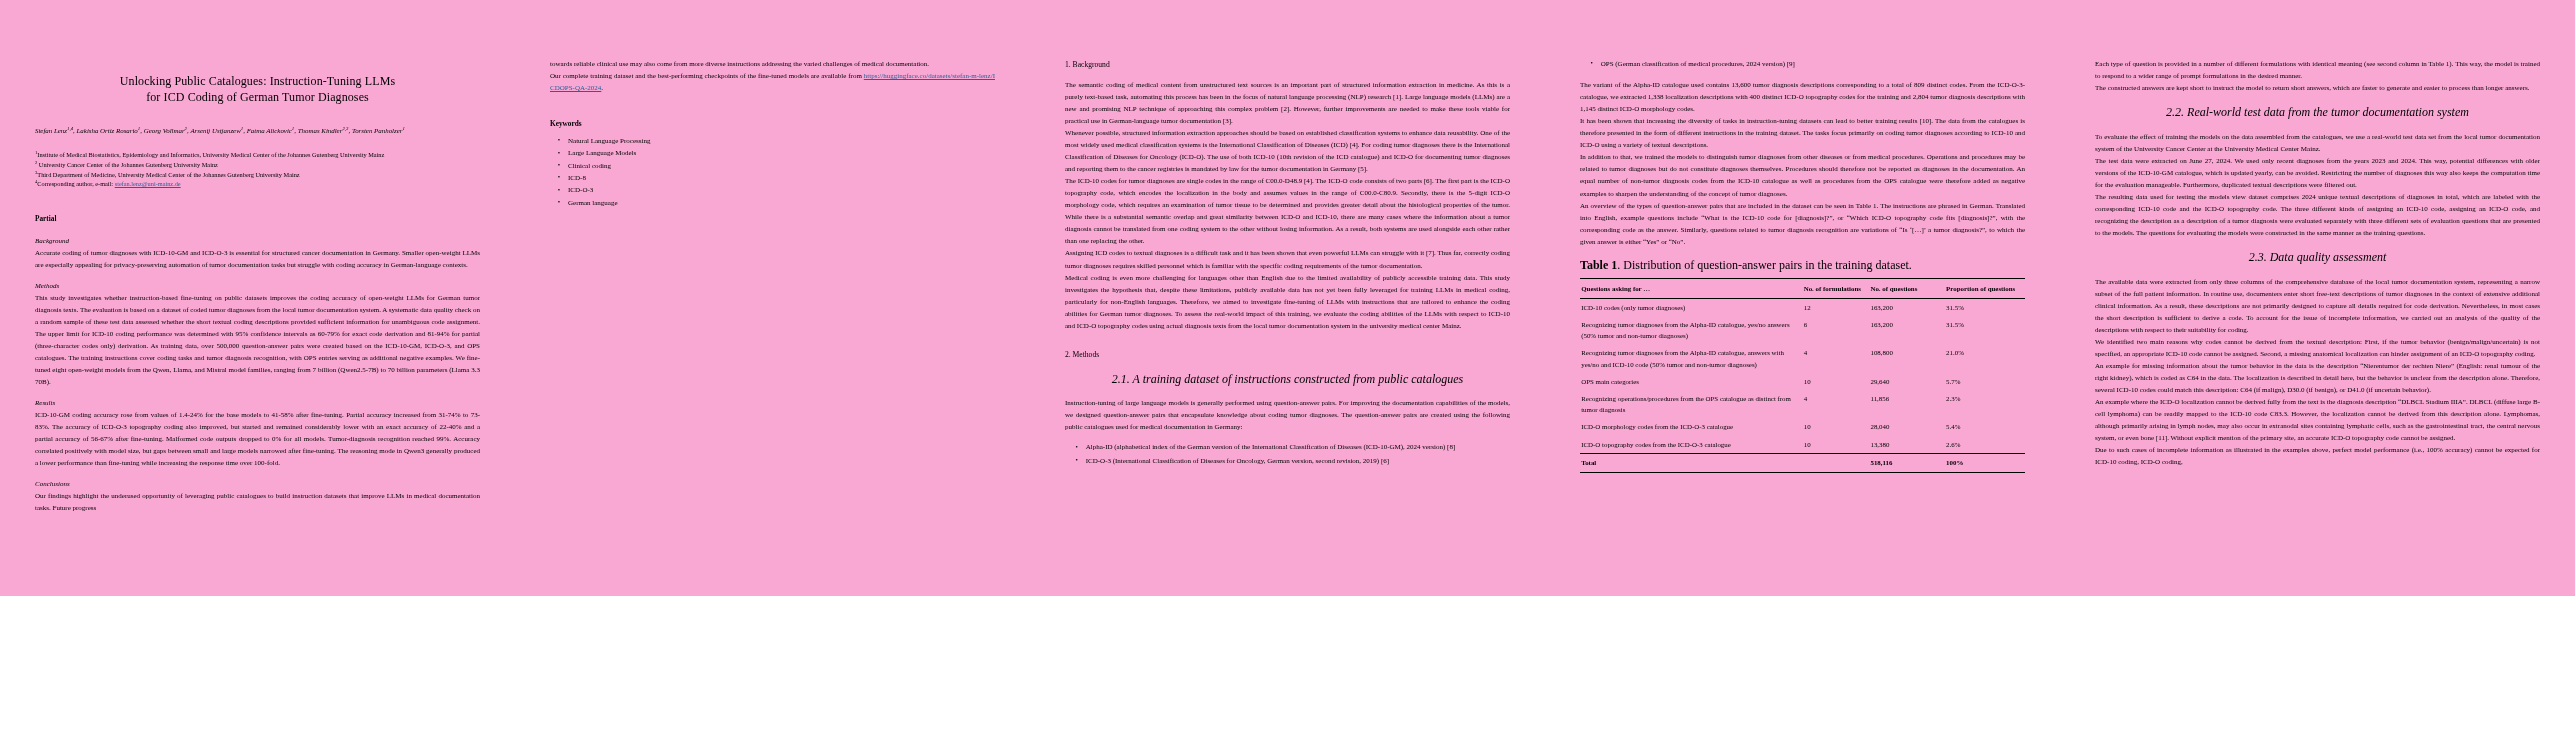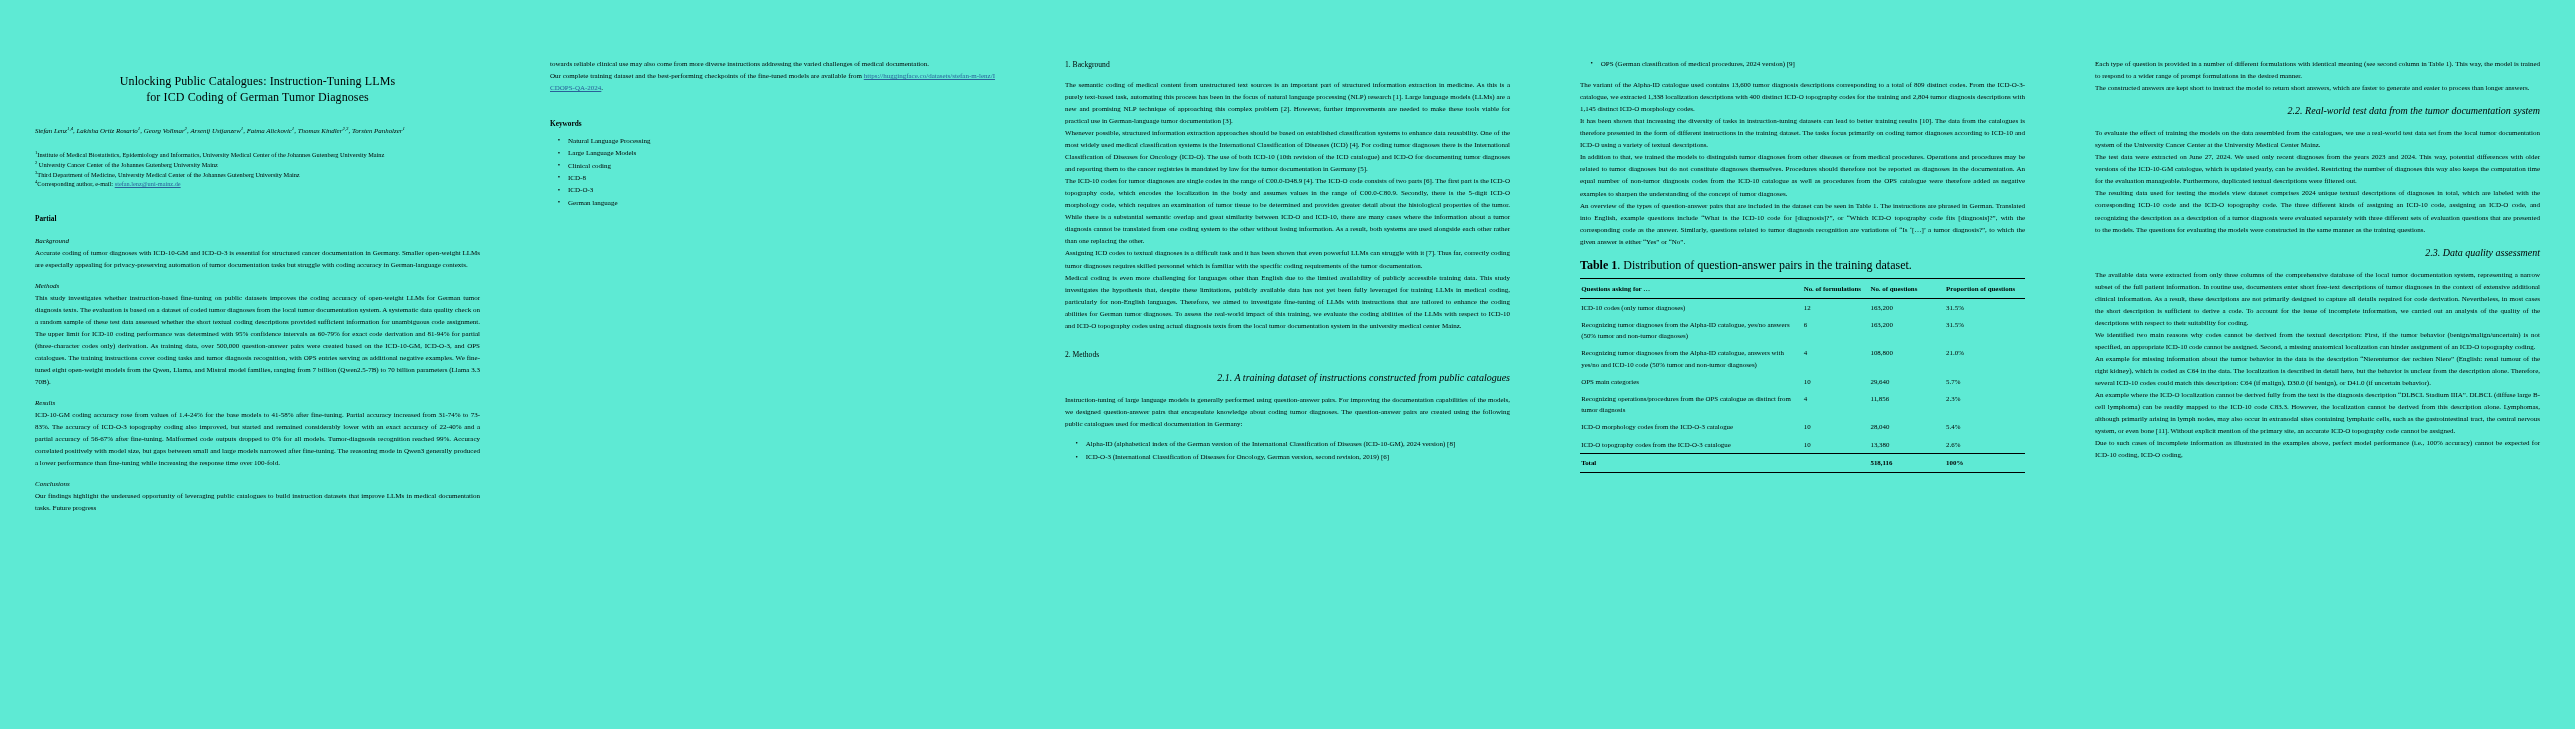--- a/index.html
+++ b/index.html
@@ -4,24 +4,24 @@
 <style>
   html,body{margin:0;padding:0;background:#ffffff;}
   body{
     width:2576px;height:729px;overflow:hidden;
     font-family:"Liberation Serif","DejaVu Serif",serif;
     color:#000;
   }
   .sheet{position:relative;width:2576px;height:729px;background:#fff;display:flex;}
   .col{
     position:relative;
-    width:515px;height:729px;
+    width:515px;height:596px;
     box-sizing:border-box;
     padding:58px 35px 12px 35px;
-    background:#5eead4;
+    background:#f9a8d4;
   }
   .col-inner{font-size:7px;line-height:1.72;text-align:justify;}
 
   
   h1.title{
     font-size:12px;line-height:1.3;font-weight:400;text-align:center;
     margin:16px 0 0 0;letter-spacing:0.1px;
   }
   .authors{
     font-style:italic;font-size:6.9px;line-height:1.55;
@@ -39,21 +39,21 @@
   .gap-l{height:16px;}
 
   
   h2.kw{font-size:7.3px;font-weight:bold;margin:8px 0 0 0;text-align:left;}
   ul.kwlist{margin:4px 0 0 0;padding-left:18px;list-style:none;}
   ul.kwlist li{position:relative;font-size:7px;line-height:1.78;text-align:left;}
   ul.kwlist li:before{content:"\2022";position:absolute;left:-10.3px;top:-0.6px;font-size:6.7px;}
 
   
   h2.numsec{font-size:7.6px;font-weight:normal;margin:0;text-align:left;}
-  h3.numsub{font-size:10px;font-style:italic;font-weight:400;margin:0;text-align:right;font-family:Liberation Serif, serif;}
+  h3.numsub{font-size:12px;font-style:italic;font-weight:400;margin:0;text-align:center;font-family:Liberation Serif, serif;}
   a.link{color:#2a6099;text-decoration:underline;word-break:break-all;}
 
   
   ul.blist{margin:0;padding-left:20.7px;list-style:none;}
   ul.blist li{position:relative;font-size:7px;line-height:1.72;text-align:left;margin-bottom:1.2px;}
   ul.blist li:before{content:"\2022";position:absolute;left:-10.3px;top:-0.6px;font-size:6.7px;}
 
   
   .tbl-cap{font-size:12px;line-height:1.6;margin:0 0 3.6px 0;text-align:left;}
   .tbl-cap b{font-weight:bold;}

